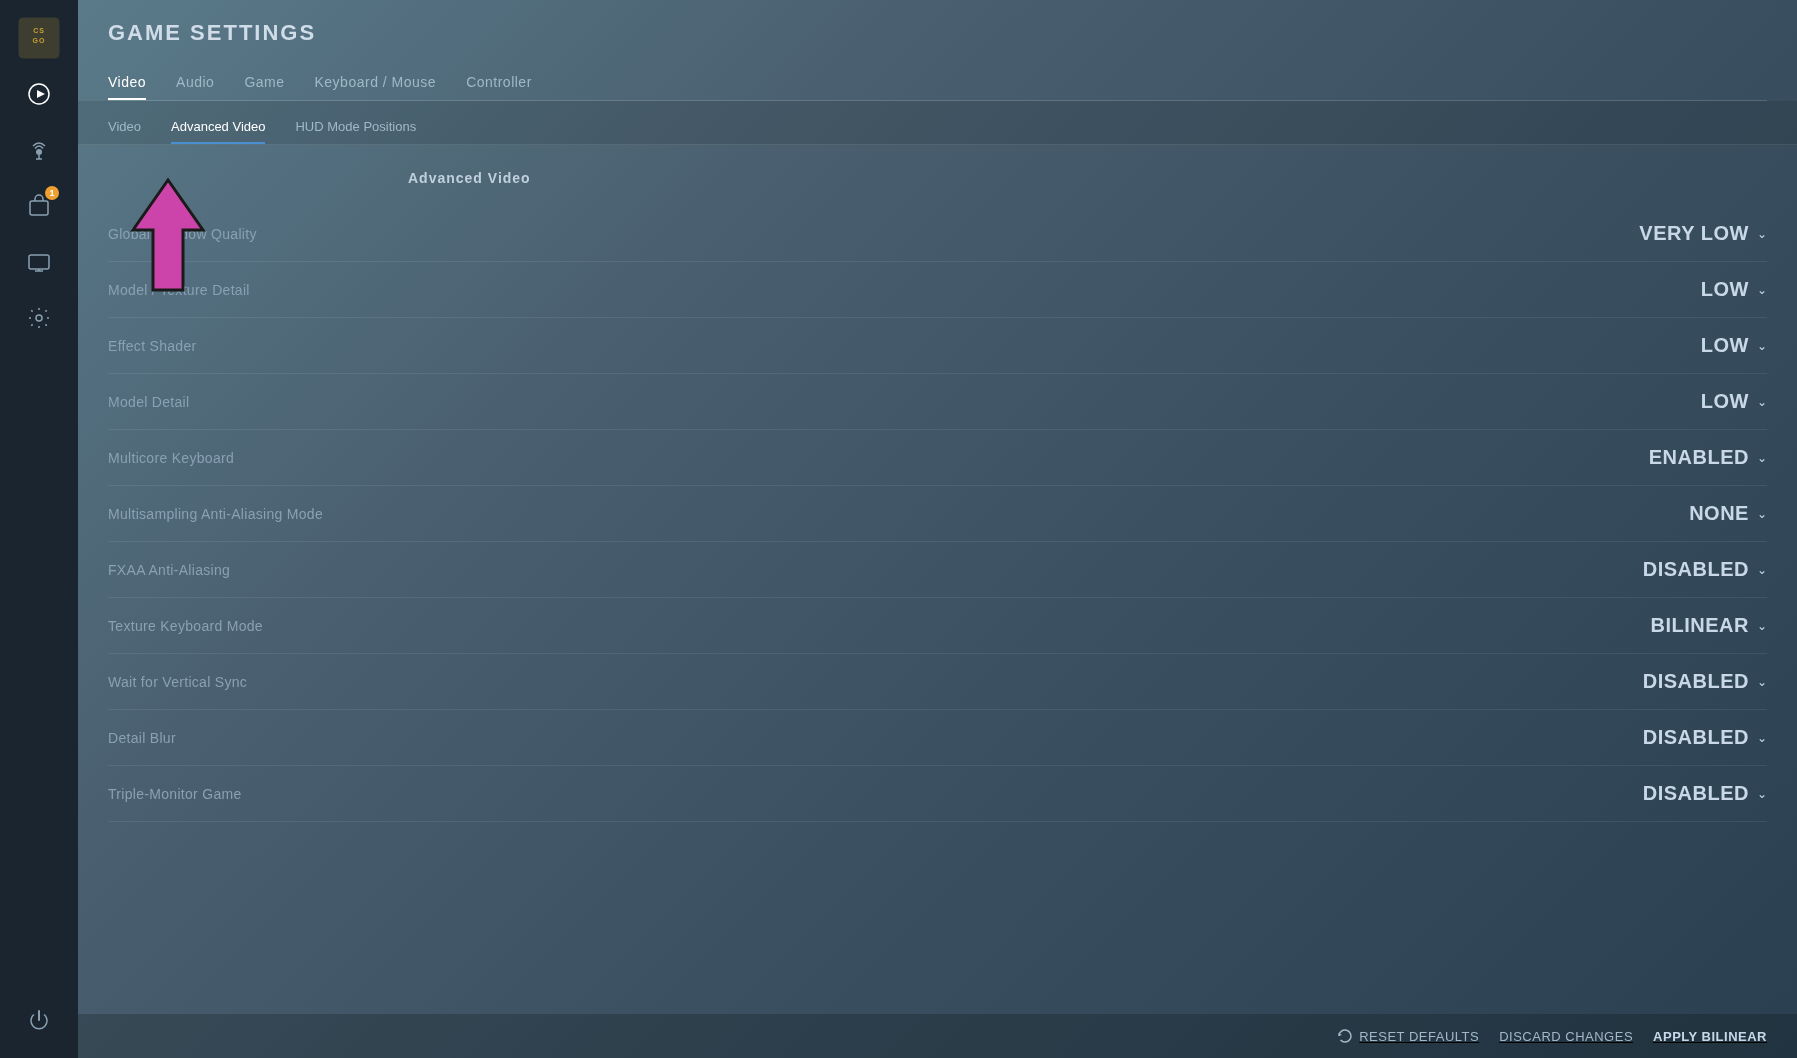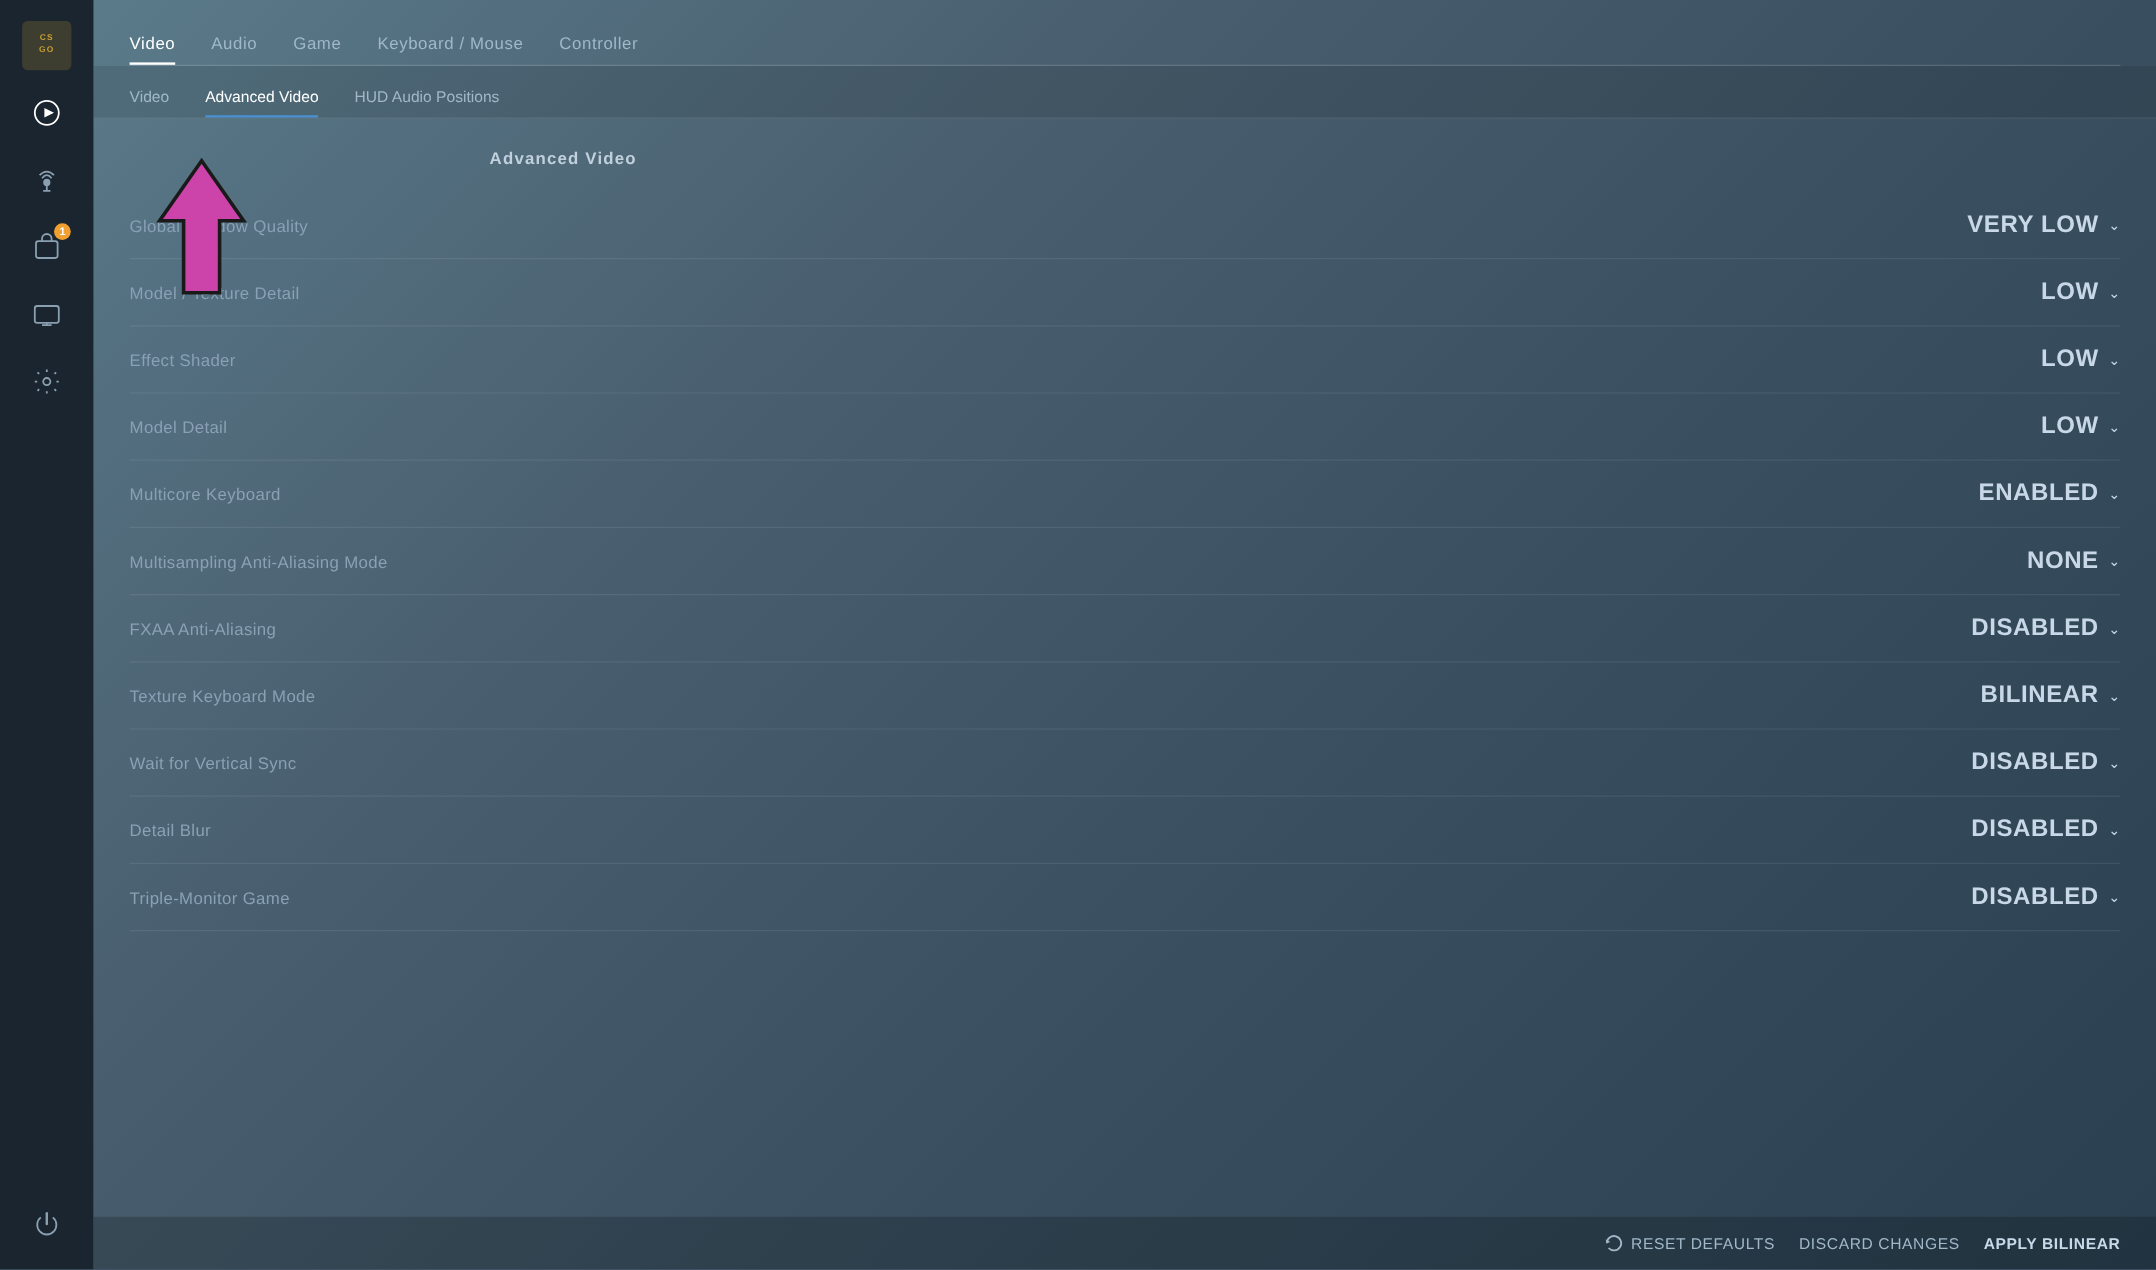--- a/index.html
+++ b/index.html
@@ -198,20 +198,21 @@
     }
 
     
     .footer {
       display: flex;
       justify-content: flex-end;
       align-items: center;
       padding: 14px 30px;
       background: rgba(0,0,0,0.2);
       gap: 20px;
+      text-decoration: underline;
     }
 
     .footer-btn {
       color: #a0b8c8;
       font-size: 13px;
       cursor: pointer;
       letter-spacing: 0.5px;
       display: flex;
       align-items: center;
       gap: 6px;
@@ -299,34 +300,35 @@
   <div class="sidebar-icon">
     <svg width="24" height="24" viewBox="0 0 24 24" fill="none">
       <path d="M12 3v9" stroke="#8aa0b0" stroke-width="2" stroke-linecap="round"></path>
       <path d="M7 6.5A8 8 0 1017 6.5" stroke="#8aa0b0" stroke-width="1.5" fill="none"></path>
     </svg>
   </div>
 </div>
 
 <div class="main">
   <div class="header">
+    <div class="page-title">GAME SETTINGS</div>
 
     <div class="primary-tabs">
       <div class="primary-tab active">Video</div>
       <div class="primary-tab">Audio</div>
       <div class="primary-tab">Game</div>
       <div class="primary-tab">Keyboard / Mouse</div>
       <div class="primary-tab">Controller</div>
     </div>
   </div>
 
   <div class="secondary-tabs">
     <div class="secondary-tab">Video</div>
     <div class="secondary-tab active">Advanced Video</div>
-    <div class="secondary-tab">HUD Audio Positions</div>
+    <div class="secondary-tab">HUD Mode Positions</div>
   </div>
 
   <div class="content">
 
     <div class="arrow-annotation">
       <svg width="80" height="120" viewBox="0 0 80 120">
 
         <polygon points="40,5 75,55 55,55 55,115 25,115 25,55 5,55" fill="#cc44aa" stroke="#1a1a1a" stroke-width="3"></polygon>
       </svg>
     </div>

